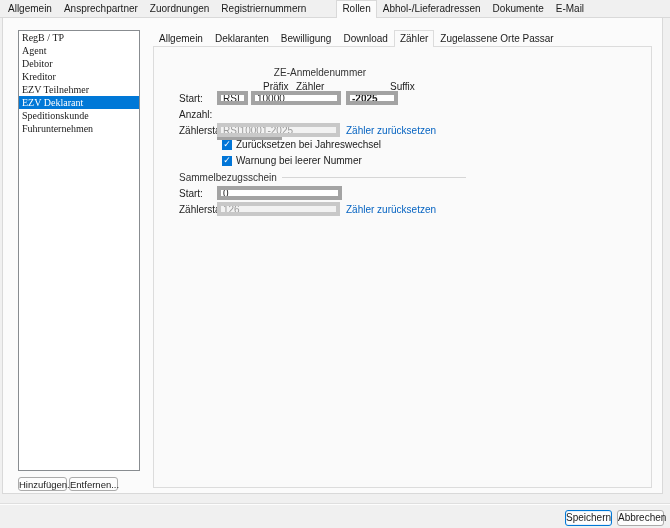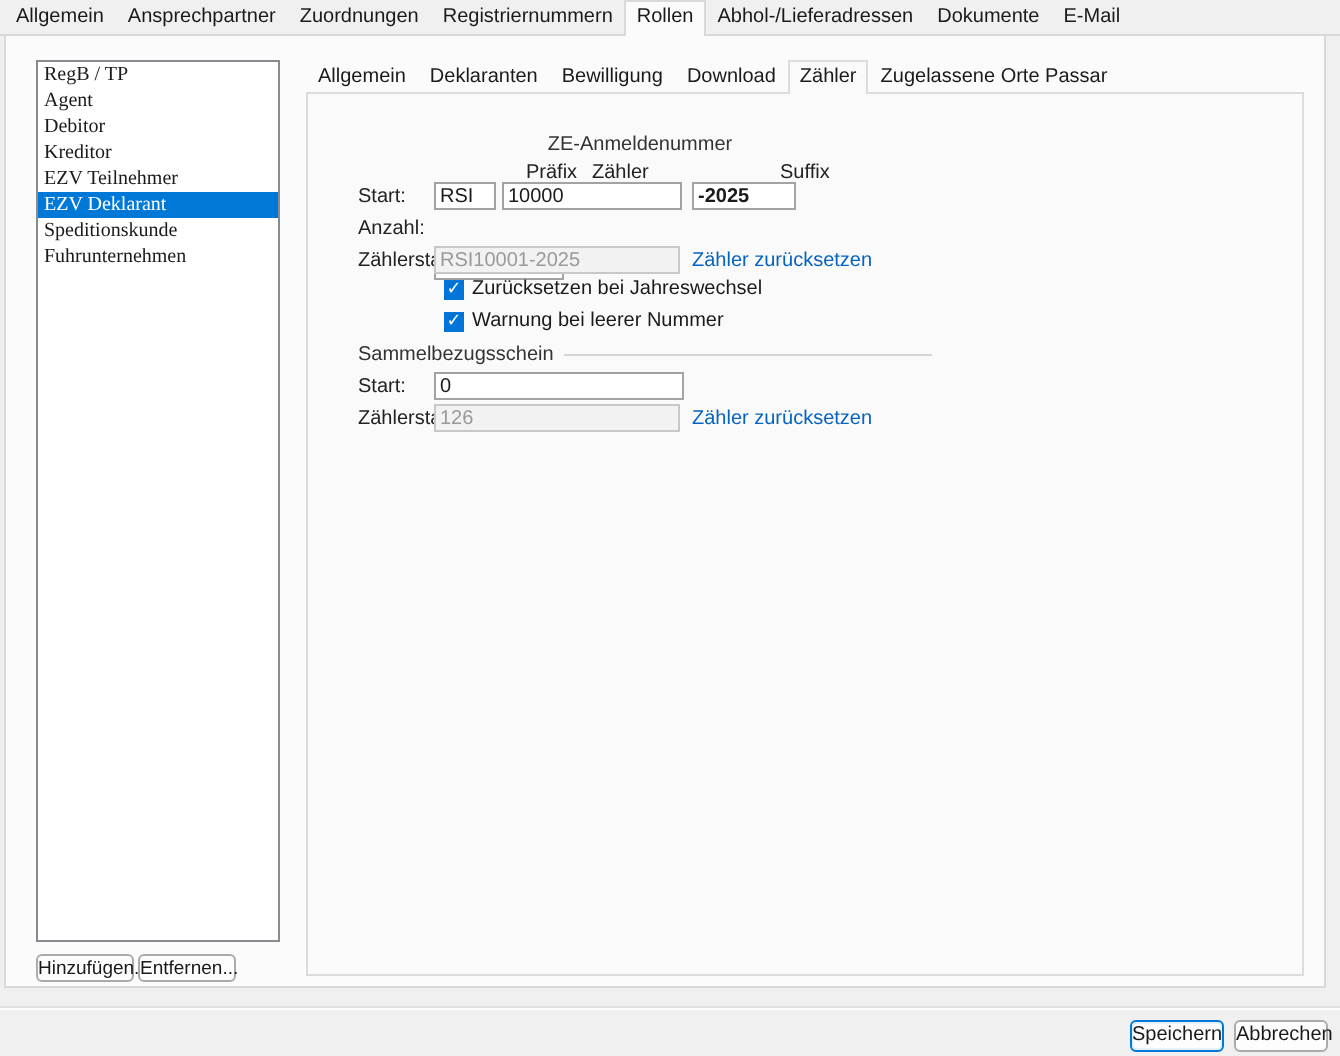--- a/index.html
+++ b/index.html
@@ -18,21 +18,21 @@
     position:absolute; left:0; top:0; width:670px; height:18px;
     display:flex; align-items:flex-end; padding-left:2px;
     border-bottom:1px solid #d9d9d9; background:#f0f0f0;
   }
   .ttab {
     padding:2px 5px 3px 5px; white-space:nowrap; cursor:default;
     border:1px solid transparent; border-bottom:none;
   }
   .ttab.selected {
     background:#fbfbfb; border-color:#d9d9d9;
-    margin-bottom:-1px; padding-bottom:4px;
+    margin-bottom:-1px; padding-bottom:4px;margin-left:24px;
   }
 
   
   .tab-page {
     position:absolute; left:2px; top:18px; width:661px; height:476px;
     background:#fbfbfb; border:1px solid #d9d9d9; border-top:none;
   }
 
   
   .listbox {
@@ -74,21 +74,21 @@
     position:absolute; left:25px; width:287px; height:10px;
     display:flex; align-items:center; color:#333;
   }
   .grp-head .cap { white-space:nowrap; padding-right:5px; }
   .grp-head .rule { flex:1; border-top:1px solid #d6d6d6; margin-top:1px; }
 
   .flabel { position:absolute; white-space:nowrap; color:#222; }
   .colhead { position:absolute; white-space:nowrap; color:#222;padding-left:44px; }
 
   .fld {
-    position:absolute; height:14px; border:1px solid #a3a3a3;
+    position:absolute; height:14px; border:4px solid #a3a3a3;
     background:#ffffff; font-family:inherit; font-size:10px; color:#1a1a1a;
     padding:0 2px; outline:none;
   }
   .fld:disabled, .fld.disabled {
     background:#f2f2f2; border-color:#c8c8c8; color:#9a9a9a;
   }
 
   .link { position:absolute; color:#0563c1; white-space:nowrap; cursor:pointer; text-decoration:none; }
 
   .cbrow { position:absolute; left:68px; display:flex; align-items:center; }

